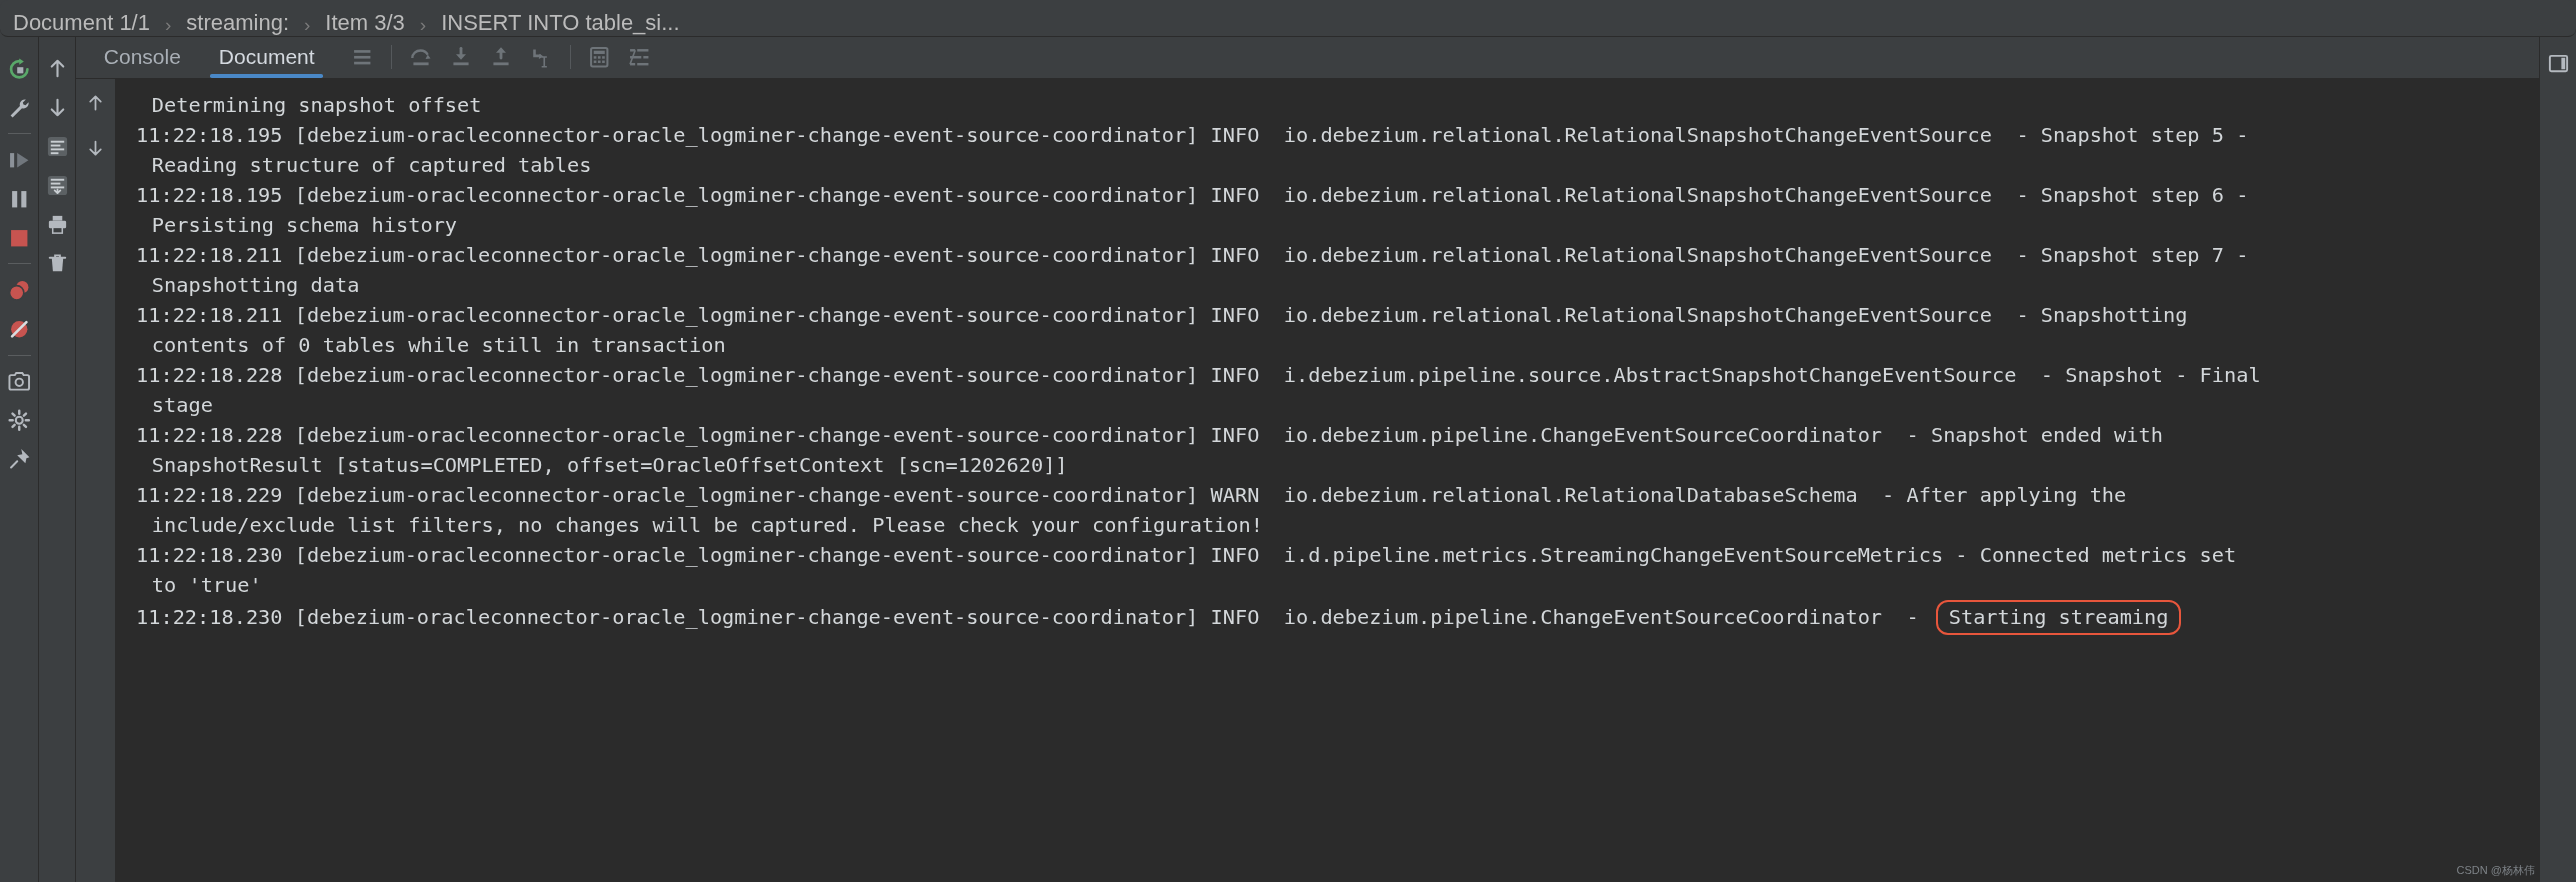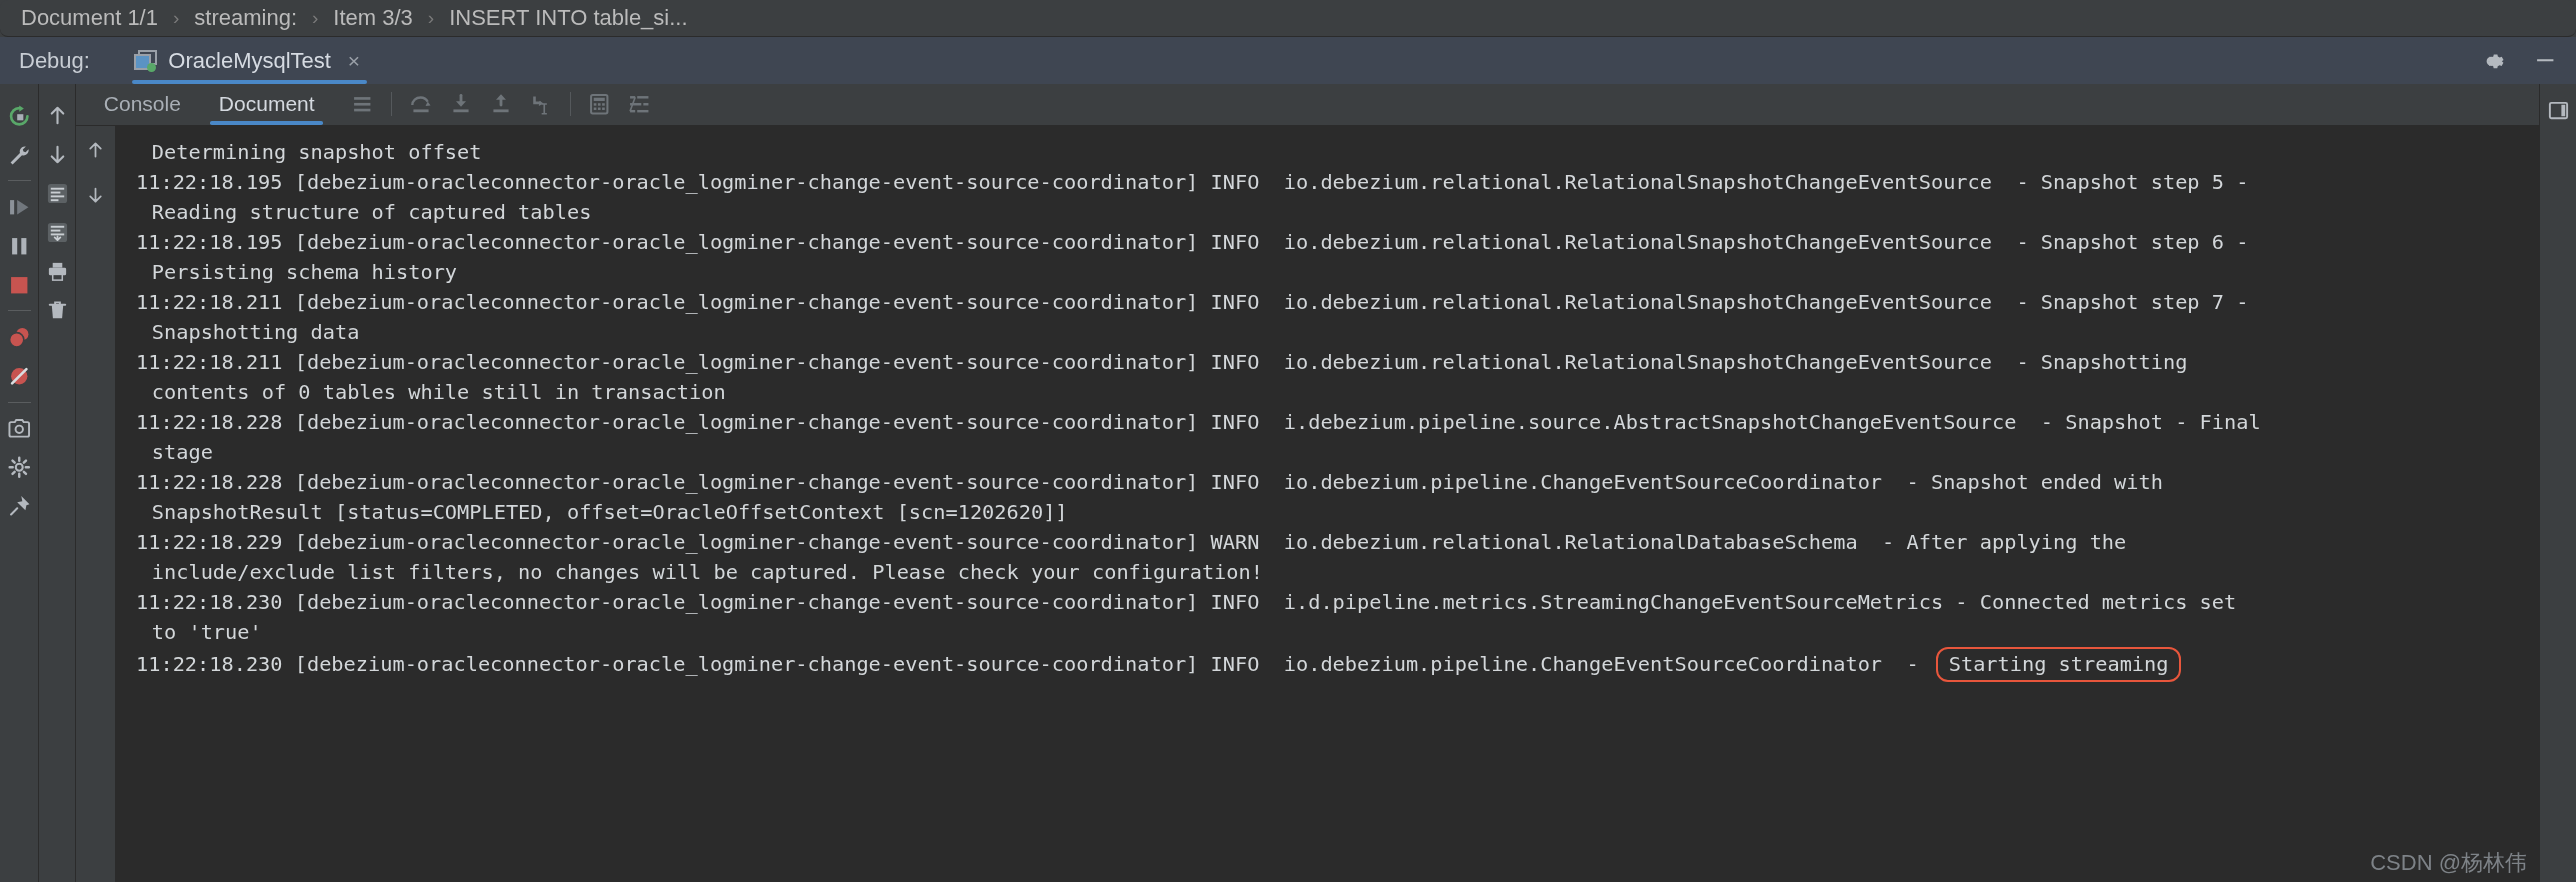--- a/index.html
+++ b/index.html
@@ -8,22 +8,22 @@
     background: #3c3f41;
     font-family: "Liberation Sans", sans-serif;
     overflow: hidden;
   }
   #app { position: relative; width: 2576px; height: 883px; display: flex; flex-direction: column; }
 
   
   .breadcrumb-bar {
     height: 37px; min-height: 37px;
     background: #3c3f41;
-    display: flex; align-items: center;
-    padding-left: 21px;
+    display: flex; align-items: flex-end;
+    padding-left: 13px;
     border-bottom: 0.9px solid #2b2b2b;
     border-radius: 8px;
   }
   .crumb { color: #bbbbbb; font-size: 22px; white-space: nowrap; }
   .crumb-sep { color: #7a7a7a; font-size: 19px; margin: 0 15px; }
 
   
   .debug-header {
     height: 47px; min-height: 47px;
     background: #3f4652;
@@ -126,22 +126,22 @@
   .hl-box {
     display: inline-block;
     border: 2.6px solid #e8563c;
     border-radius: 12px;
     padding: 1.8px 10.5px 3.5px 10.5px;
     margin-left: 5.3px;
     line-height: 26px;
   }
 
   .watermark {
-    position: absolute; right: 12px; bottom: 5.3px;
-    color: #7d8287; font-size: 22px;
+    position: absolute; right: 4px; bottom: 5.3px;
+    color: #7d8287; font-size: 11px;
     font-family: "Liberation Sans", sans-serif;
   }
 
   
   .right-rail {
     width: 37px; min-width: 37px; background: #3c3f41;
     border-left: 0.9px solid #2b2b2b;
     display: flex; flex-direction: column; align-items: center; padding-top: 7px;
   }
   svg { display: block; }
@@ -154,45 +154,20 @@
   <div class="breadcrumb-bar">
     <span class="crumb">Document 1/1</span>
     <span class="crumb-sep">›</span>
     <span class="crumb">streaming:</span>
     <span class="crumb-sep">›</span>
     <span class="crumb">Item 3/3</span>
     <span class="crumb-sep">›</span>
     <span class="crumb">INSERT INTO table_si...</span>
   </div>
 
-  <div class="debug-header">
-    <span class="debug-label">Debug:</span>
-    <div class="debug-tab">
-      <span class="app-icon">
-        <span class="win-back"></span>
-          <span class="win-front"></span>
-          <span class="run-dot"></span>
-      </span>
-      <span class="tab-title">OracleMysqlTest</span>
-      <span class="tab-close">×</span>
-      <span class="tab-underline"></span>
-    </div>
-    <div class="hdr-right">
-      <span>
-        <svg width="26" height="26" viewBox="0 0 24 24">
-            <path fill="#b4b9bf" d="M12 8a4 4 0 100 8 4 4 0 000-8zm0 6a2 2 0 110-4 2 2 0 010 4zm9.4-2l1.5-1.2-1.6-2.8-1.8.6a7.6 7.6 0 00-1.6-.9L17.5 6h-3.2l-.4 1.7c-.6.2-1.1.5-1.6.9l-1.8-.6-1.6 2.8L10.4 12l-.1 0-1.5 1.2 1.6 2.8 1.8-.6c.5.4 1 .7 1.6.9l.4 1.7h3.2l.4-1.7c.6-.2 1.1-.5 1.6-.9l1.8.6 1.6-2.8L21.4 12z" transform="translate(-6,-0.3) scale(1.05)"></path>
-          </svg>
-      </span>
-      <span>
-        <svg width="24.5" height="24.5" viewBox="0 0 24 24">
-            <rect x="4" y="11" width="16" height="2" fill="#b4b9bf"></rect>
-          </svg>
-      </span>
-    </div>
-  </div>
 
   <div class="body-row">
 
     <div class="rail">
       <div class="rail-btn" title="Rerun">
         <svg width="24.5" height="24.5" viewBox="0 0 24 24">
           <path d="M12 4a8 8 0 108 8" fill="none" stroke="#59a869" stroke-width="2.6" stroke-linecap="round"></path>
           <path d="M12 1.5l4.5 3-4.5 3z" fill="#59a869"></path>
           <rect x="10" y="10" width="6" height="6" fill="#a9afb6"></rect>
         </svg>

